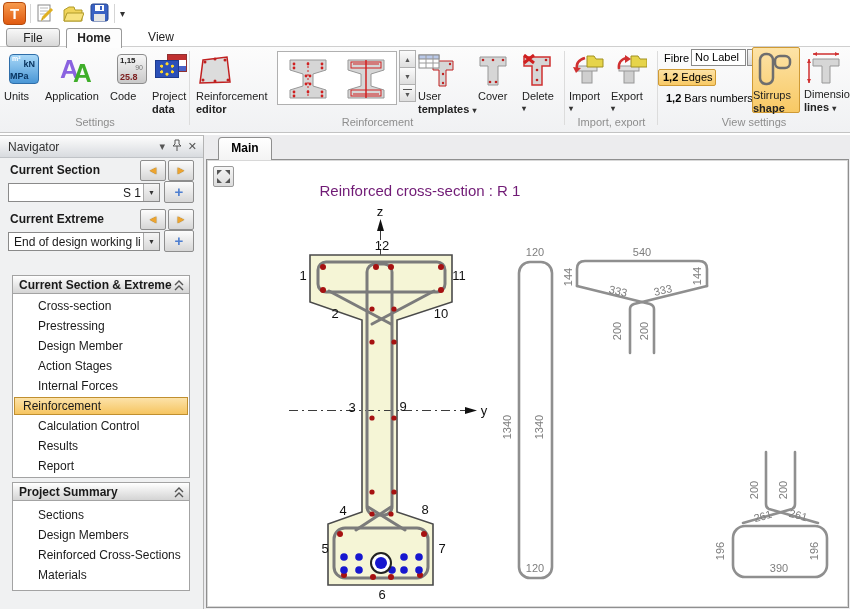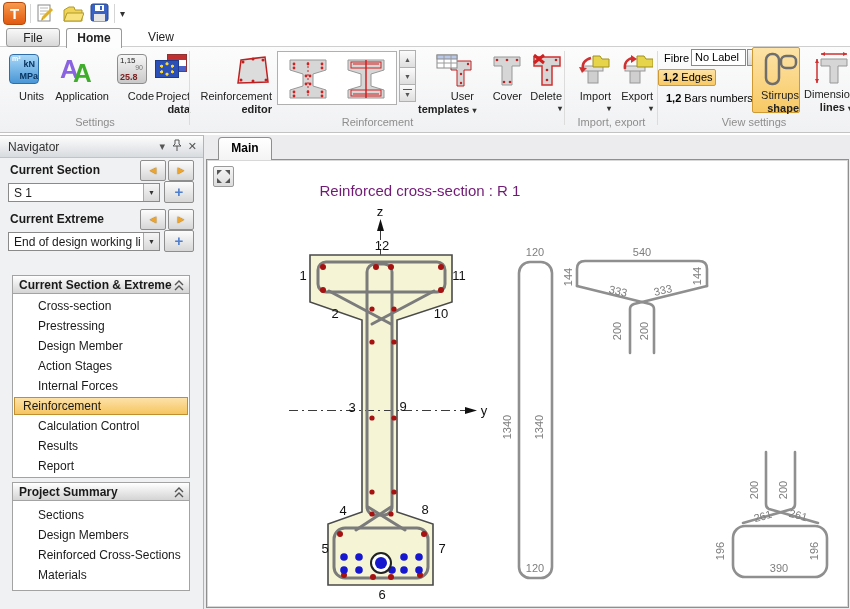--- a/index.html
+++ b/index.html
@@ -23,38 +23,38 @@
   .tab-home { left:66px; width:56px; background:#fdfdfd; border:1px solid #9a9a9a; border-bottom:none; border-radius:3px 3px 0 0; font-weight:bold; height:20px; z-index:2; }
   .tab-view { left:134px; width:54px; }
 
   
   .ribbon { position:absolute; left:0; top:47px; width:850px; height:86px;
             background:linear-gradient(#fcfcfc,#f0f1f3); border-bottom:1px solid #c3c3c3; }
   .rgroup { position:absolute; top:0; height:86px; }
   .rsep { position:absolute; top:4px; height:74px; width:1px; background:#dcdcdc; }
   .glabel { position:absolute; top:68px; left:0; right:0; height:14px; text-align:center;
             font-size:11px; color:#8d8d8d; line-height:14px; white-space:nowrap; }
-  .rbtn { position:absolute; top:2px; height:64px; text-align:right; font-size:11px; color:#222; cursor:default; }
+  .rbtn { position:absolute; top:2px; height:64px; text-align:left; font-size:11px; color:#222; cursor:default; }
   .rbtn .ic { position:absolute; top:5px; left:0; right:0; height:33px; }
   .rbtn .l1 { position:absolute; top:41px; left:0; right:0; line-height:12px; white-space:nowrap; }
   .rbtn .l2 { position:absolute; top:54px; left:0; right:0; line-height:12px; white-space:nowrap;font-weight:bold; }
   .caret7 { font-size:8px; color:#333; }
   .orange { background:linear-gradient(#fde3a7,#f8c964); border:1px solid #cf9a34; border-radius:2px; }
 
   .unitsic { position:relative; width:30px; height:30px; margin:0 auto; border-radius:4px;
              background:linear-gradient(#a8d8f8,#4a97d6); border:1px solid #2f6ea9; color:#0a3560; font-weight:bold; }
   .unitsic .um { position:absolute; left:2px; top:0; font-size:7px; color:#fff; font-weight:bold; }
   .unitsic .u1 { position:absolute; right:3px; top:4px; font-size:9px; }
   .unitsic .u2 { position:absolute; left:0; right:0; bottom:2px; font-size:9px; }
   .appic { position:relative; width:34px; height:32px; margin:0 auto; }
   .appic .a1 { position:absolute; left:0; top:0; font-size:26px; font-weight:bold; color:#8a63e0; }
   .appic .a2 { position:absolute; left:13px; top:4px; font-size:26px; font-weight:bold; color:#3fae2a; }
   .codeic { position:relative; width:30px; height:30px; margin:0 auto; border-radius:4px;
             background:linear-gradient(#f6f6f6,#c9c9c9); border:1px solid #8d8d8d; }
-  .codeic .c1 { position:absolute; left:2px; top:1px; font-size:8px; font-weight:normal; color:#222; }
+  .codeic .c1 { position:absolute; left:2px; top:1px; font-size:8px; font-weight:bold; color:#222; }
   .codeic .c2 { position:absolute; right:3px; top:9px; font-size:7px; color:#777; }
   .codeic .c3 { position:absolute; left:2px; bottom:1px; font-size:9px; font-weight:bold; color:#7d2020; }
   .projic { position:relative; width:32px; height:28px; margin:0 auto; }
   .projic .back { position:absolute; right:0; top:0; width:20px; height:18px;
                   background:linear-gradient(#c03030 33%, #fff 33%, #fff 66%, #4a62c8 66%); border:1px solid #903030; }
   .projic .eu { position:absolute; left:0; top:6px; width:24px; height:18px; background:#2b50b8; border:1px solid #1c3b8e;
                 background-image:
                  radial-gradient(circle at 50% 18%, #ffd928 0 1.3px, transparent 1.8px),
                  radial-gradient(circle at 74% 32%, #ffd928 0 1.3px, transparent 1.8px),
                  radial-gradient(circle at 74% 68%, #ffd928 0 1.3px, transparent 1.8px),
@@ -72,21 +72,21 @@
          border-top:1px solid #bcbcbc; border-right:1px solid #b3b3b3; font-size:12px; color:#1a1a1a; }
   .navhdr { position:absolute; left:0; top:0; width:203px; height:22px;
             background:linear-gradient(#fdfdfd,#d8dbdf); border-bottom:1px solid #c0c3c7; }
   .navhdr .t { position:absolute; left:8px; top:4px; color:#333; }
   .navhdr .hic { position:absolute; top:4px; color:#555; font-size:11px; }
   .boldlbl { position:absolute; left:10px; font-weight:bold; }
   .navbtn { position:absolute; width:26px; height:21px; background:linear-gradient(#fcfcfc,#d6d6d6);
             border:1px solid #8e8e8e; border-radius:2px; text-align:center; line-height:19px; }
   .navbtn span { color:#eda42f; font-size:11px; text-shadow:0 0 1px #7a5a10; }
   .dd { position:absolute; left:8px; width:152px; height:19px; background:#fff; border:1px solid #8a8a8a; }
-  .dd .val { position:absolute; left:5px; top:2px; white-space:nowrap; overflow:hidden; right:18px; }
+  .dd .val { position:absolute; left:5px; top:2px; white-space:nowrap; overflow:hidden; right:18px;text-align:right; }
   .dd .arr { position:absolute; right:0; top:0; width:16px; height:17px; background:linear-gradient(#f5f5f5,#d8d8d8);
              border-left:1px solid #aaa; text-align:center; font-size:7px; line-height:17px; color:#333; }
   .plusbtn { position:absolute; left:164px; width:30px; height:22px; background:linear-gradient(#fcfcfc,#d6d6d6);
              border:1px solid #8e8e8e; border-radius:2px; text-align:center; }
   .plusbtn span { color:#4f7fd0; font-weight:bold; font-size:15px; line-height:19px; }
   .grouphdr { position:absolute; left:12px; width:178px; height:19px; background:linear-gradient(#ffffff,#d4d4d4);
               border:1px solid #a3a3a3; font-weight:bold; line-height:18px; padding-left:6px; }
   .grouphdr svg { position:absolute; right:5px; top:4px; }
   .grouplist { position:absolute; left:12px; width:178px; background:#fff; border:1px solid #a3a3a3; border-top:none; }
   .item { height:20px; line-height:20px; padding-left:25px; white-space:nowrap; }

